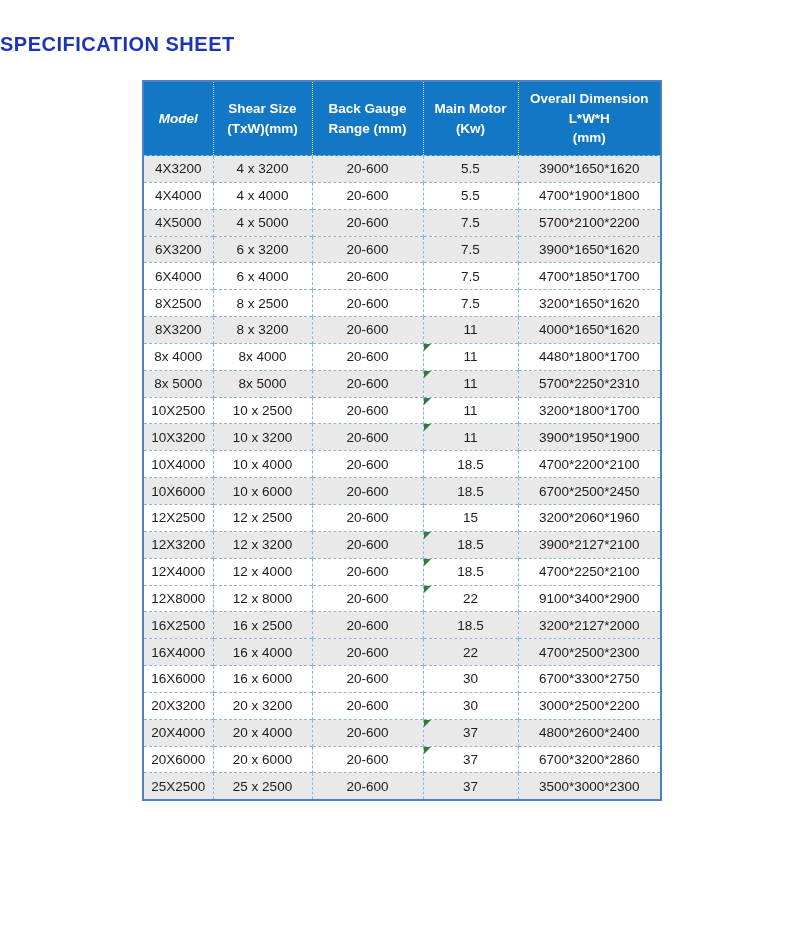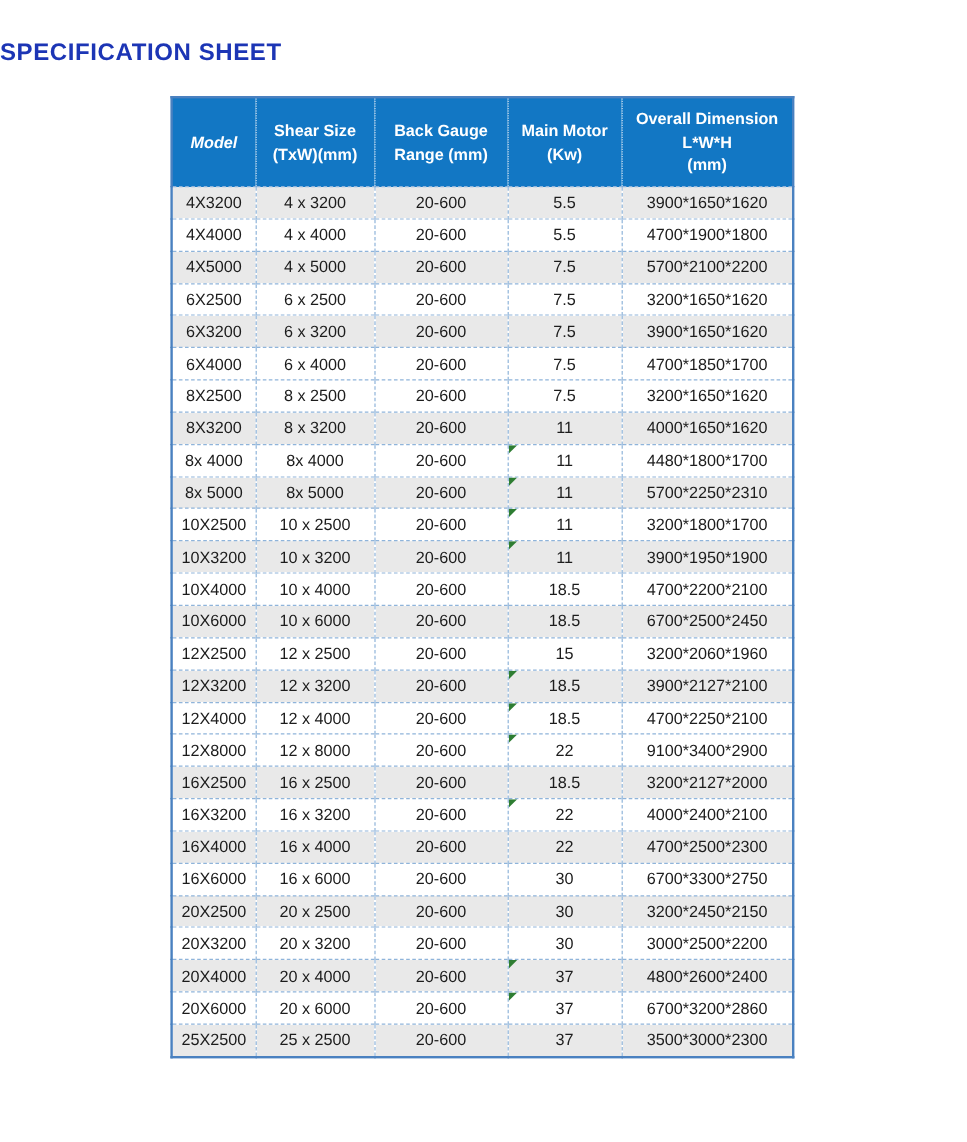--- a/index.html
+++ b/index.html
@@ -129,27 +129,20 @@
             <td class="motor-cell">5.5</td>
             <td>4700*1900*1800</td>
           </tr>
           <tr class="alt">
             <td>4X5000</td>
             <td>4 x 5000</td>
             <td>20-600</td>
             <td class="motor-cell">7.5</td>
             <td>5700*2100*2200</td>
           </tr>
-          <tr>
-            <td>6X2500</td>
-            <td>6 x 2500</td>
-            <td>20-600</td>
-            <td class="motor-cell">7.5</td>
-            <td>3200*1650*1620</td>
-          </tr>
           <tr class="alt">
             <td>6X3200</td>
             <td>6 x 3200</td>
             <td>20-600</td>
             <td class="motor-cell">7.5</td>
             <td>3900*1650*1620</td>
           </tr>
           <tr>
             <td>6X4000</td>
             <td>6 x 4000</td>
@@ -241,47 +234,33 @@
             <td class="motor-cell"><span class="corner-flag"></span>22</td>
             <td>9100*3400*2900</td>
           </tr>
           <tr class="alt">
             <td>16X2500</td>
             <td>16 x 2500</td>
             <td>20-600</td>
             <td class="motor-cell">18.5</td>
             <td>3200*2127*2000</td>
           </tr>
-          <tr>
-            <td>16X3200</td>
-            <td>16 x 3200</td>
-            <td>20-600</td>
-            <td class="motor-cell"><span class="corner-flag"></span>22</td>
-            <td>4000*2400*2100</td>
-          </tr>
           <tr class="alt">
             <td>16X4000</td>
             <td>16 x 4000</td>
             <td>20-600</td>
             <td class="motor-cell">22</td>
             <td>4700*2500*2300</td>
           </tr>
           <tr>
             <td>16X6000</td>
             <td>16 x 6000</td>
             <td>20-600</td>
             <td class="motor-cell">30</td>
             <td>6700*3300*2750</td>
-          </tr>
-          <tr class="alt">
-            <td>20X2500</td>
-            <td>20 x 2500</td>
-            <td>20-600</td>
-            <td class="motor-cell">30</td>
-            <td>3200*2450*2150</td>
           </tr>
           <tr>
             <td>20X3200</td>
             <td>20 x 3200</td>
             <td>20-600</td>
             <td class="motor-cell">30</td>
             <td>3000*2500*2200</td>
           </tr>
           <tr class="alt">
             <td>20X4000</td>

